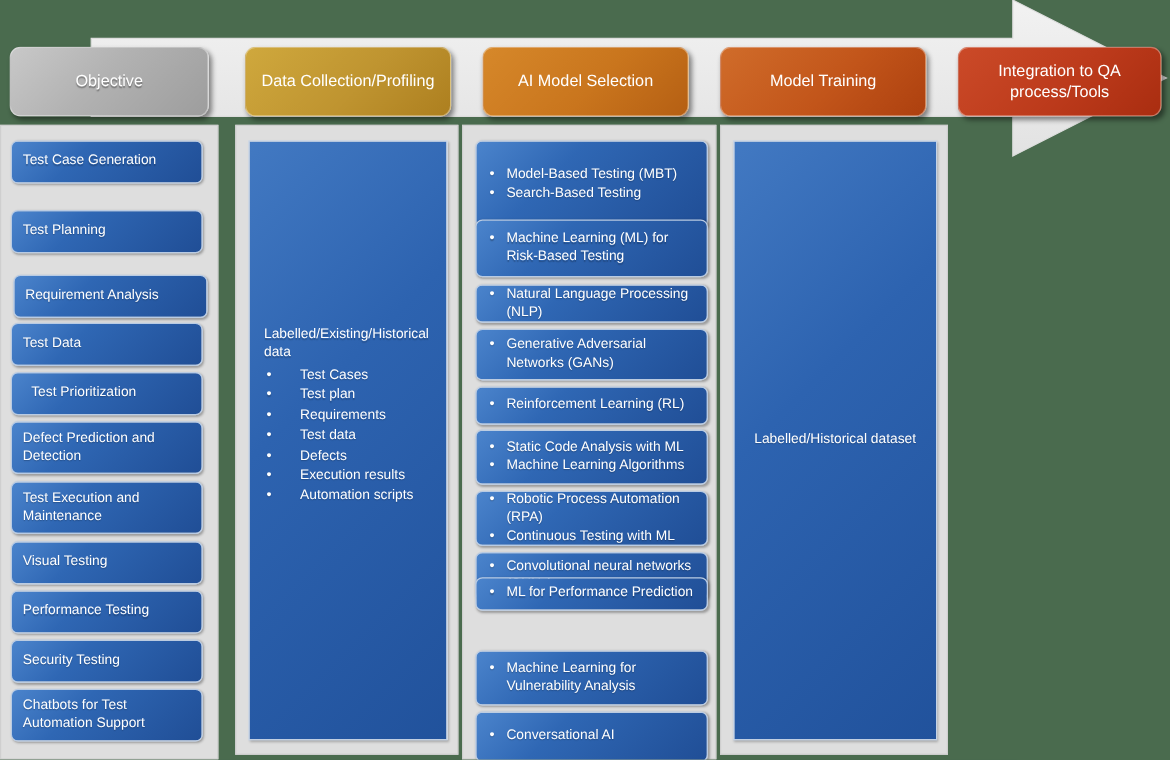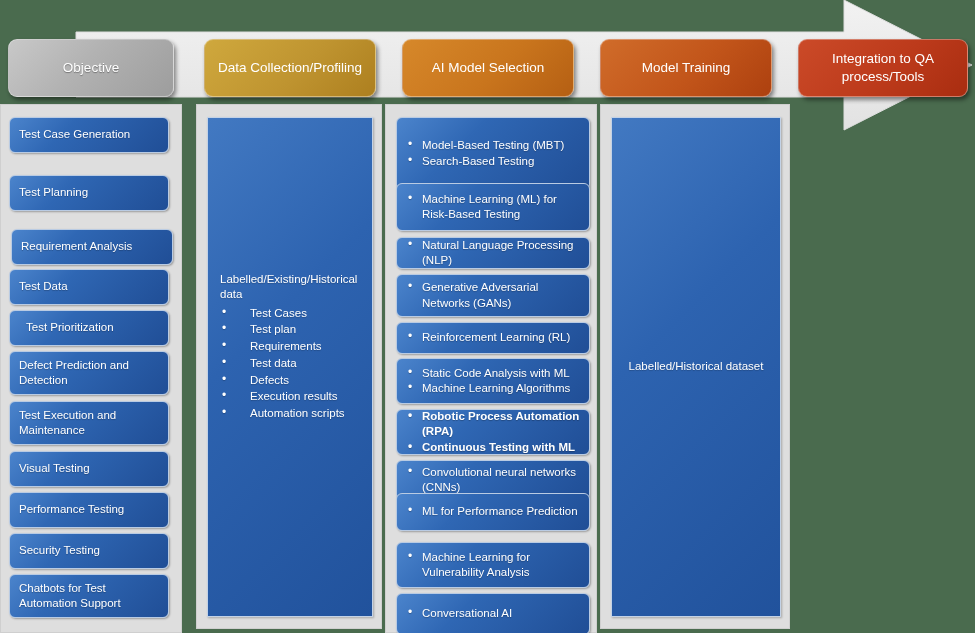--- a/index.html
+++ b/index.html
@@ -305,34 +305,34 @@
       </ul>
     </div>
 
     <div class="pill" style="top:253px; height:46px;">
       <ul class="bullet-list">
         <li>Static Code Analysis with ML</li>
         <li>Machine Learning Algorithms</li>
       </ul>
     </div>
 
-    <div class="pill" style="top:304px; height:46px;font-weight:bold;">
+    <div class="pill" style="top:304px; height:46px;">
       <ul class="bullet-list">
         <li>Robotic Process Automation (RPA)</li>
         <li>Continuous Testing with ML</li>
       </ul>
     </div>
 
     <div class="pill" style="top:355px; height:40px;">
       <ul class="bullet-list">
         <li>Convolutional neural networks (CNNs)</li>
       </ul>
     </div>
 
-    <div class="pill" style="top:388px; height:38px;">
+    <div class="pill" style="top:376px; height:28px;">
       <ul class="bullet-list">
         <li>ML for Performance Prediction</li>
       </ul>
     </div>
 
     <div class="pill" style="top:437px; height:46px;">
       <ul class="bullet-list">
         <li>Machine Learning for Vulnerability Analysis</li>
       </ul>
     </div>

